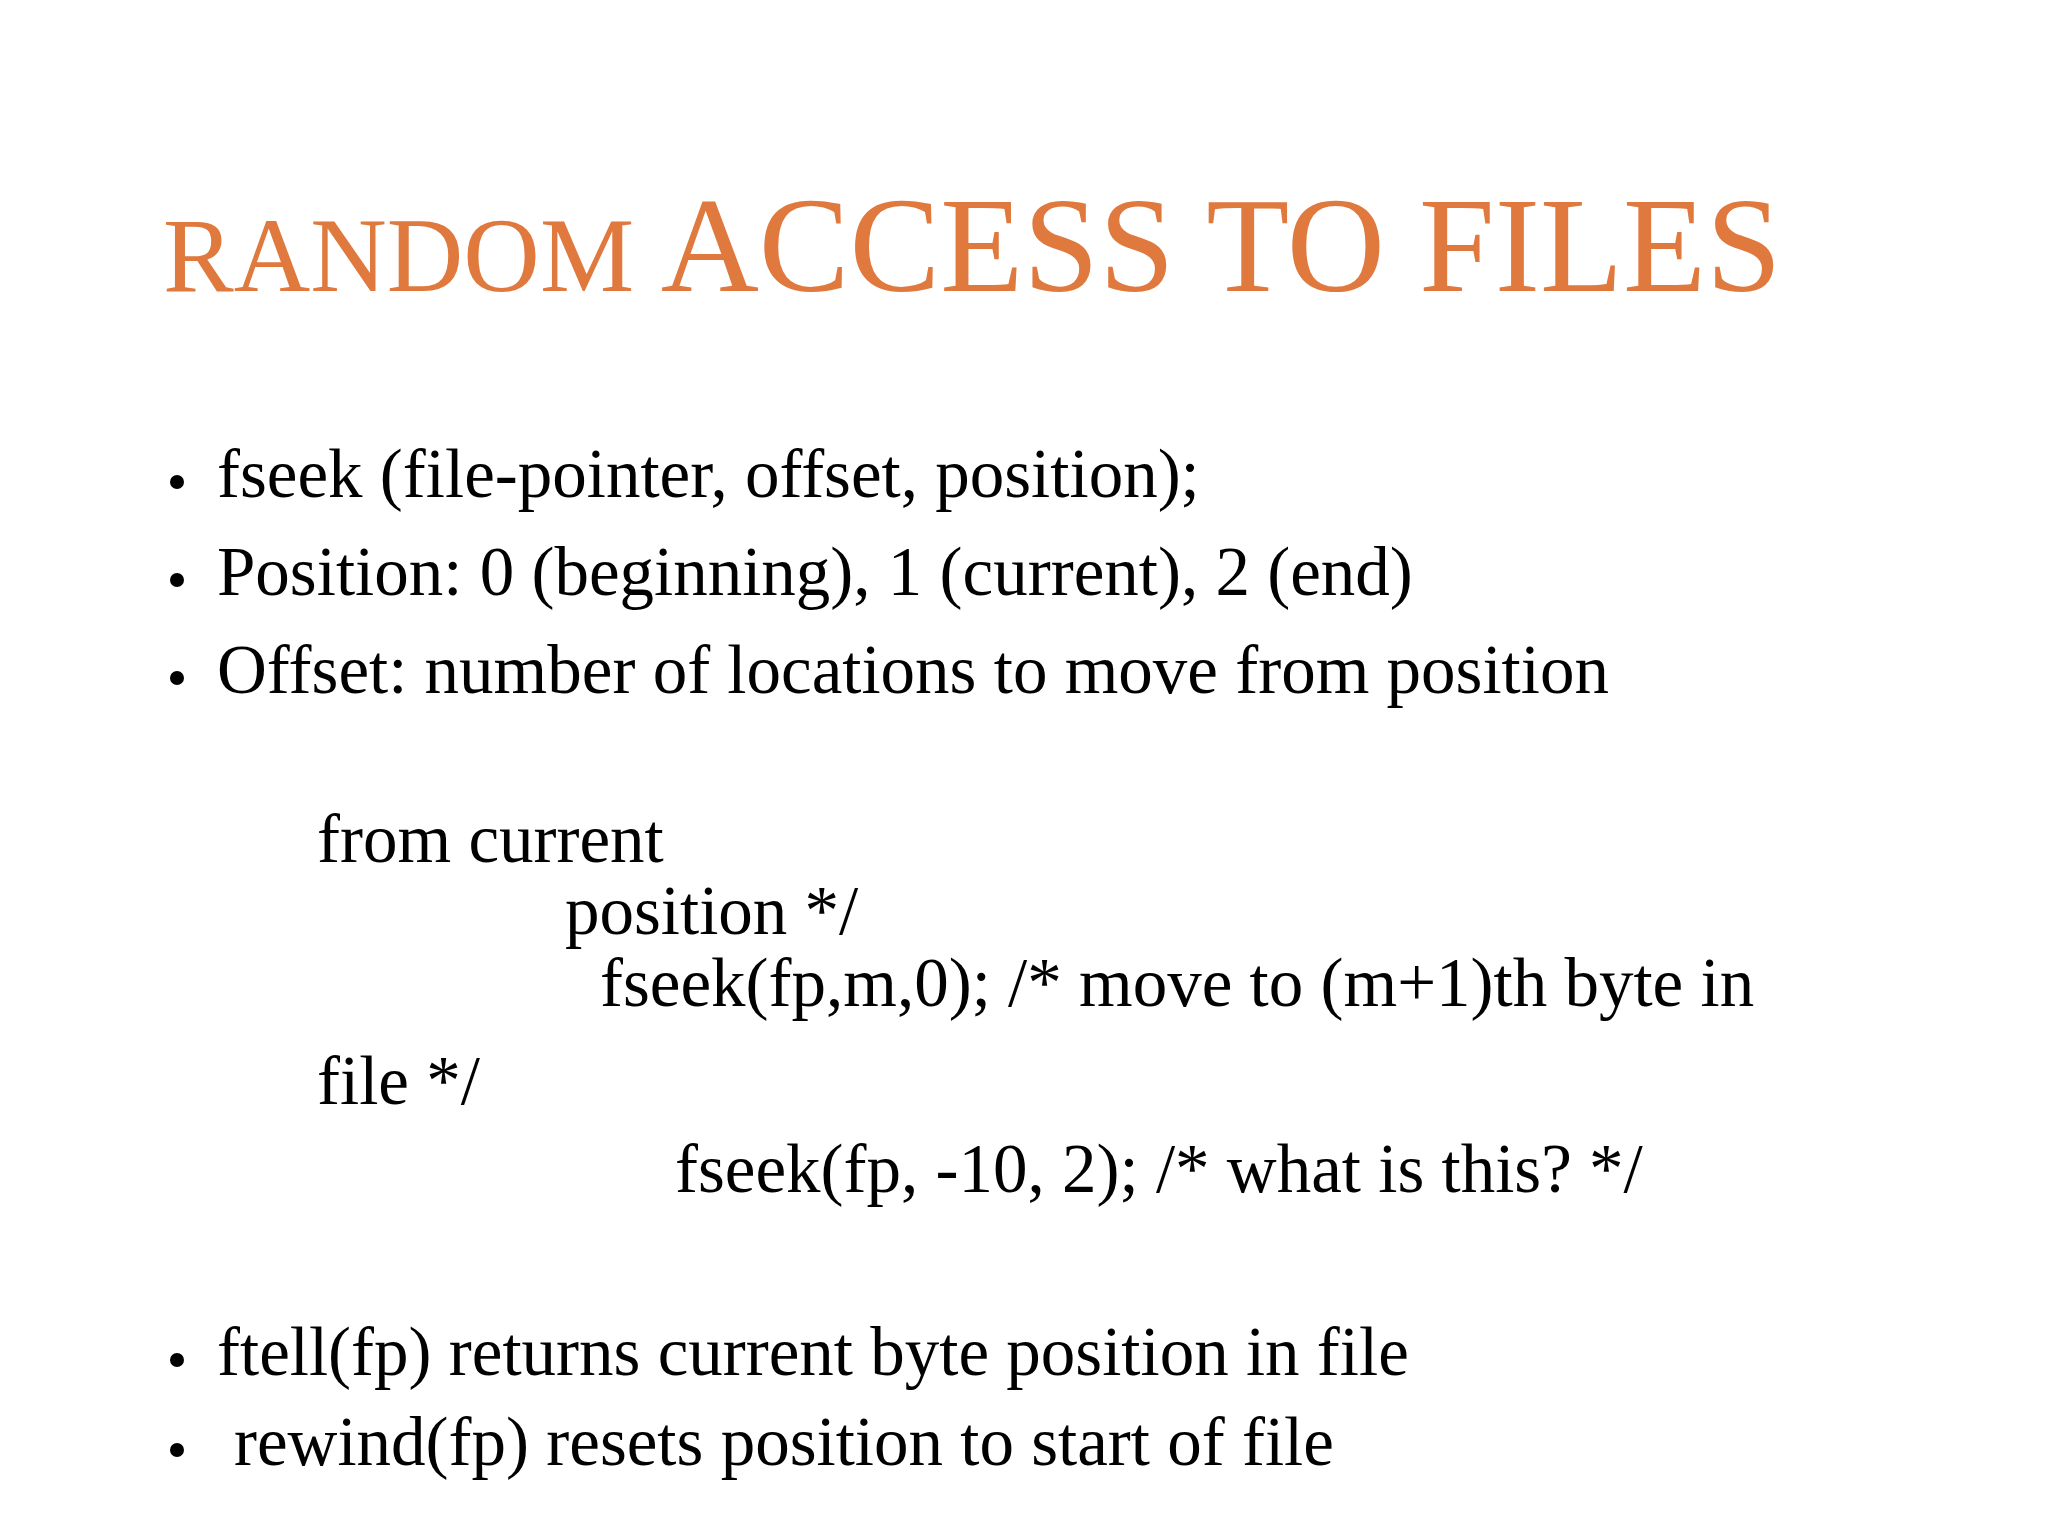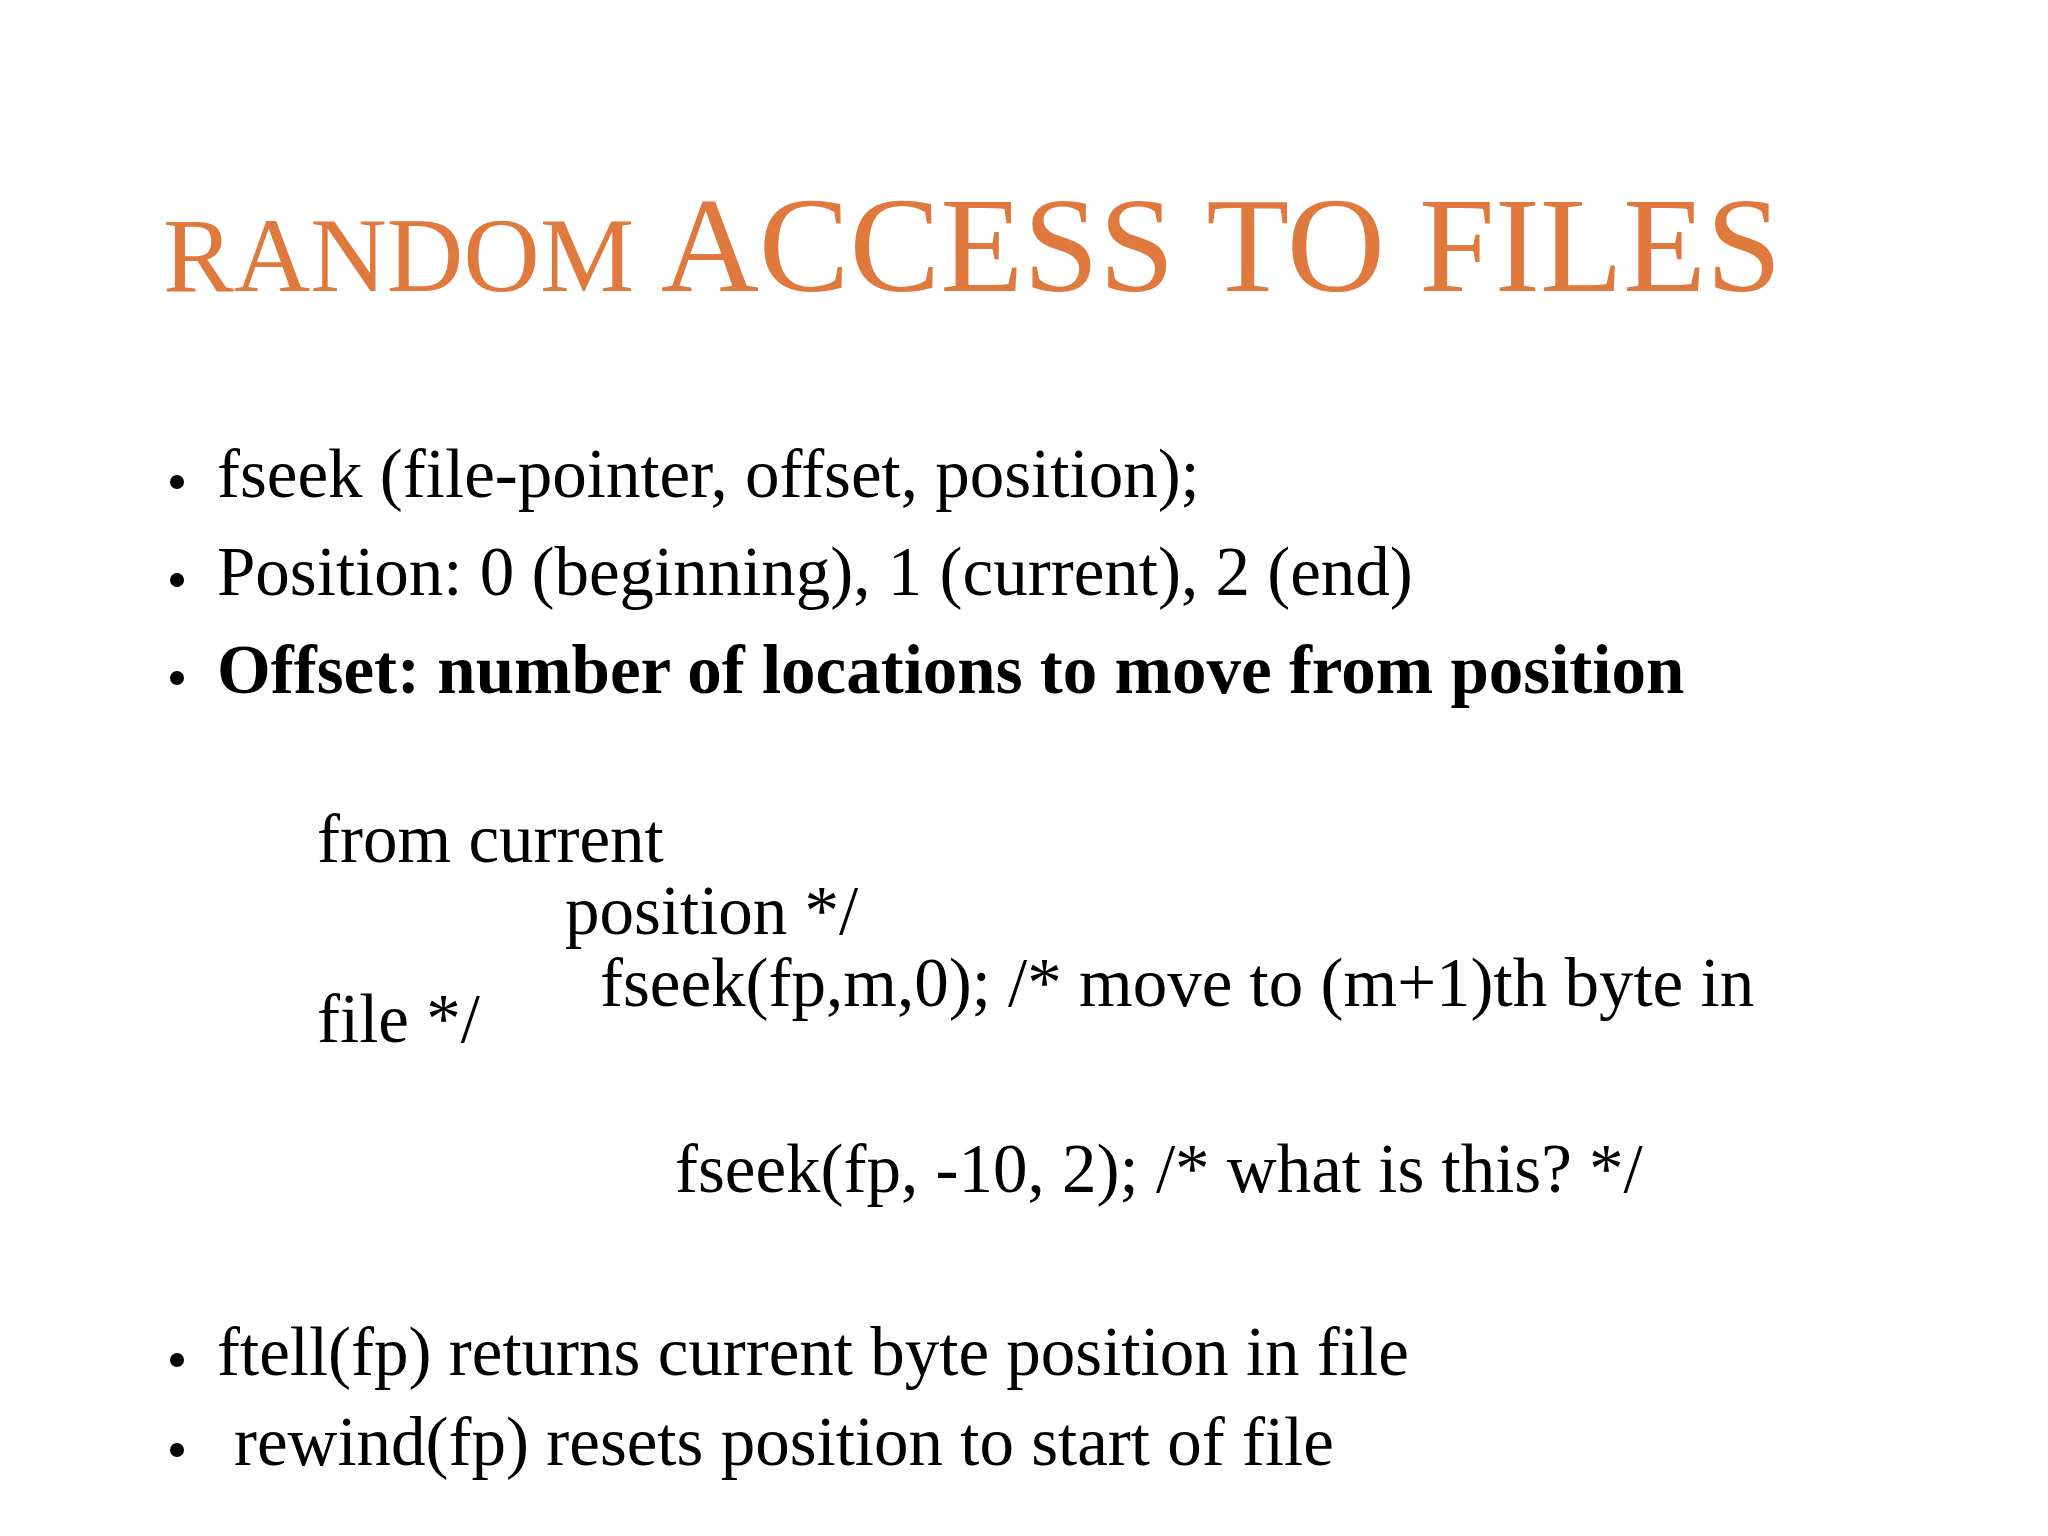--- a/index.html
+++ b/index.html
@@ -46,30 +46,30 @@
 
   <h1 class="title" style="margin:0; font-weight:normal;"><span class="t-small">RANDOM</span><span class="t-big"> ACCESS TO FILES</span></h1>
 
   <span class="dot" style="top:449px;"></span>
   <div class="line" style="left:217px; top:412px;">fseek (file-pointer, offset, position);</div>
 
   <span class="dot" style="top:547px;"></span>
   <div class="line" style="left:217px; top:510px;">Position: 0 (beginning), 1 (current), 2 (end)</div>
 
   <span class="dot" style="top:645px;"></span>
-  <div class="line" style="left:217px; top:608px;font-weight:bold;">Offset: number of locations to move from position</div>
+  <div class="line" style="left:217px; top:608px;">Offset: number of locations to move from position</div>
 
 
   <div class="line" style="left:565px; top:849px;">position */</div>
 
   <div class="line" style="left:317px; top:777px;">from current</div>
 
   <div class="line" style="left:600px; top:921px;text-align:right;">fseek(fp,m,0); /* move to (m+1)th byte in</div>
 
-  <div class="line" style="left:317px; top:957px;">file */</div>
+  <div class="line" style="left:317px; top:1019px;">file */</div>
 
   <div class="line" style="left:675px; top:1107px;text-align:center;">fseek(fp, -10, 2); /* what is this? */</div>
 
   <span class="dot" style="top:1327px;"></span>
   <div class="line" style="left:217px; top:1290px;">ftell(fp) returns current byte position in file</div>
 
   <span class="dot" style="top:1417px;"></span>
   <div class="line" style="left:234px; top:1380px;text-align:center;">rewind(fp) resets position to start of file</div>
 
 </div>

